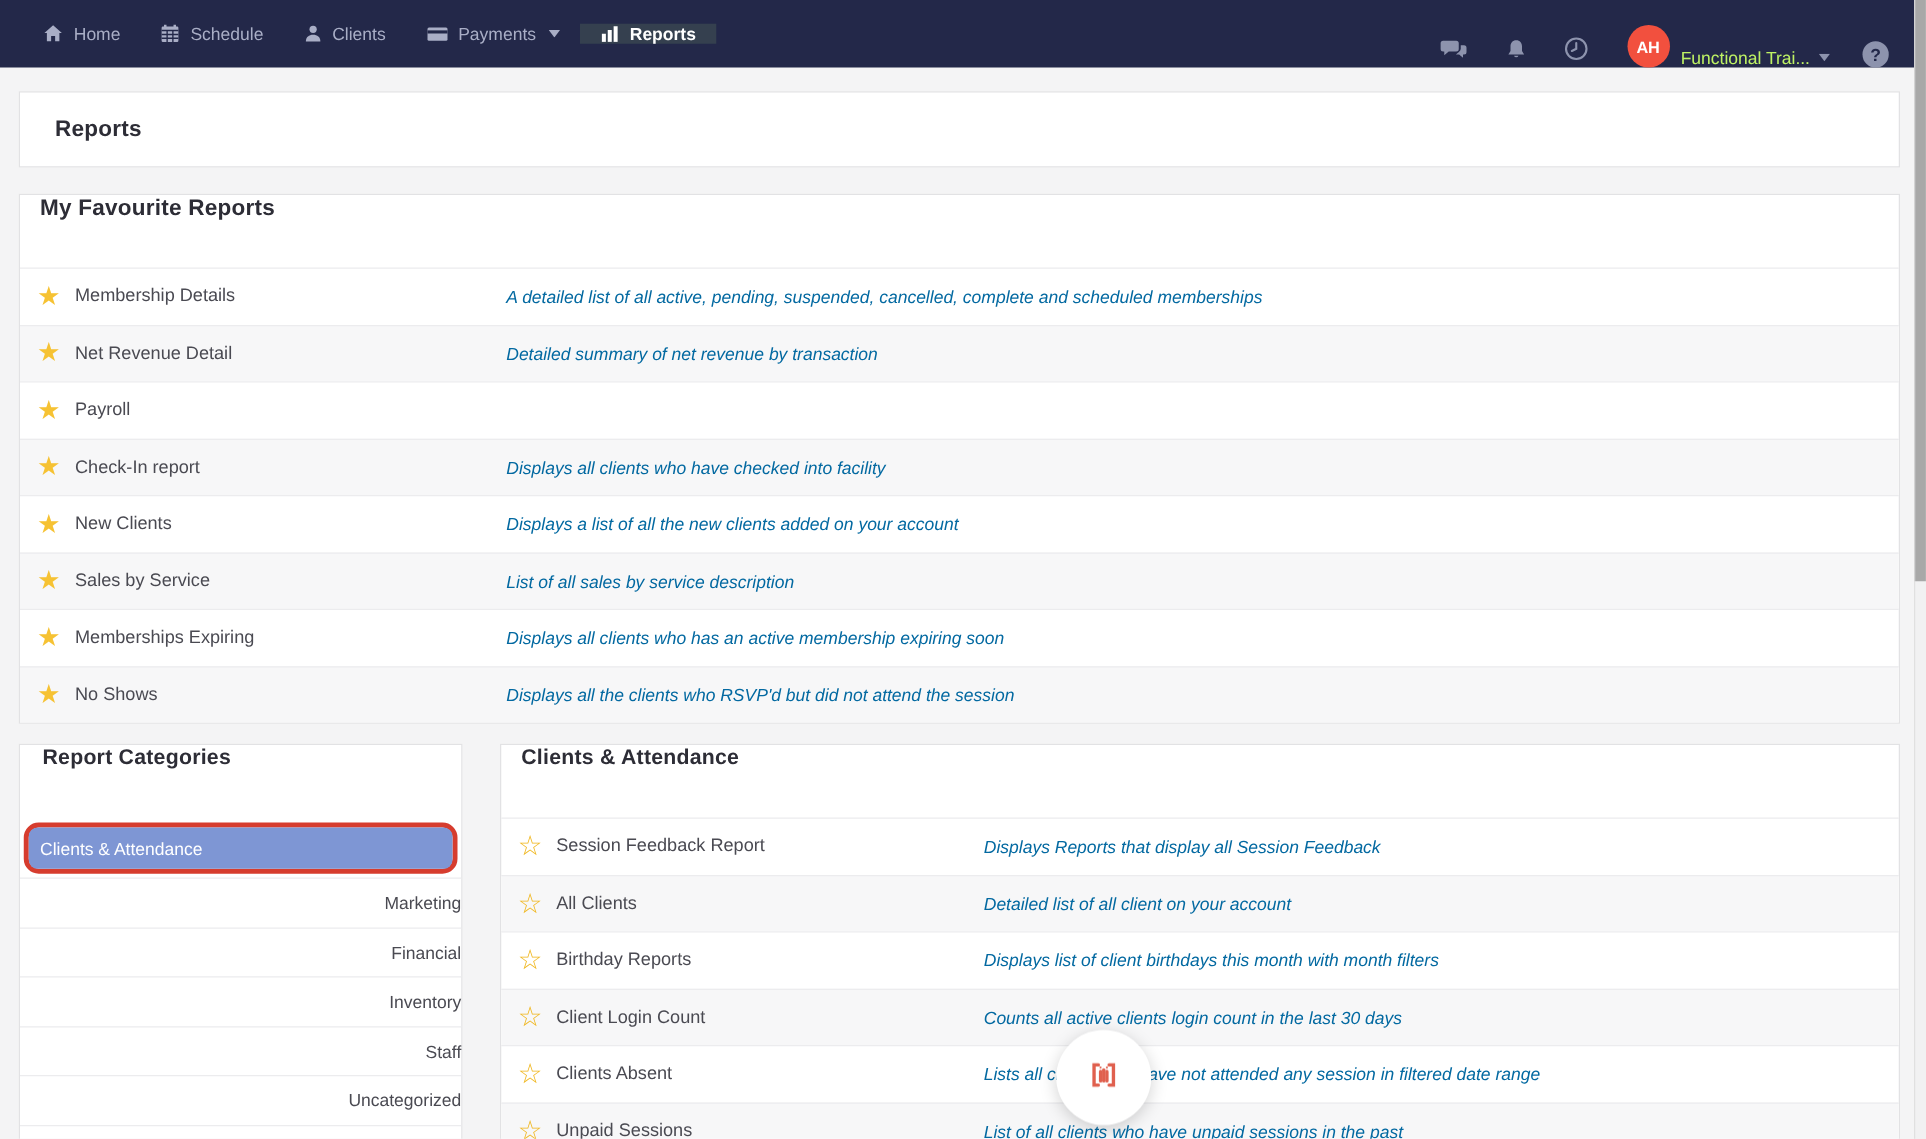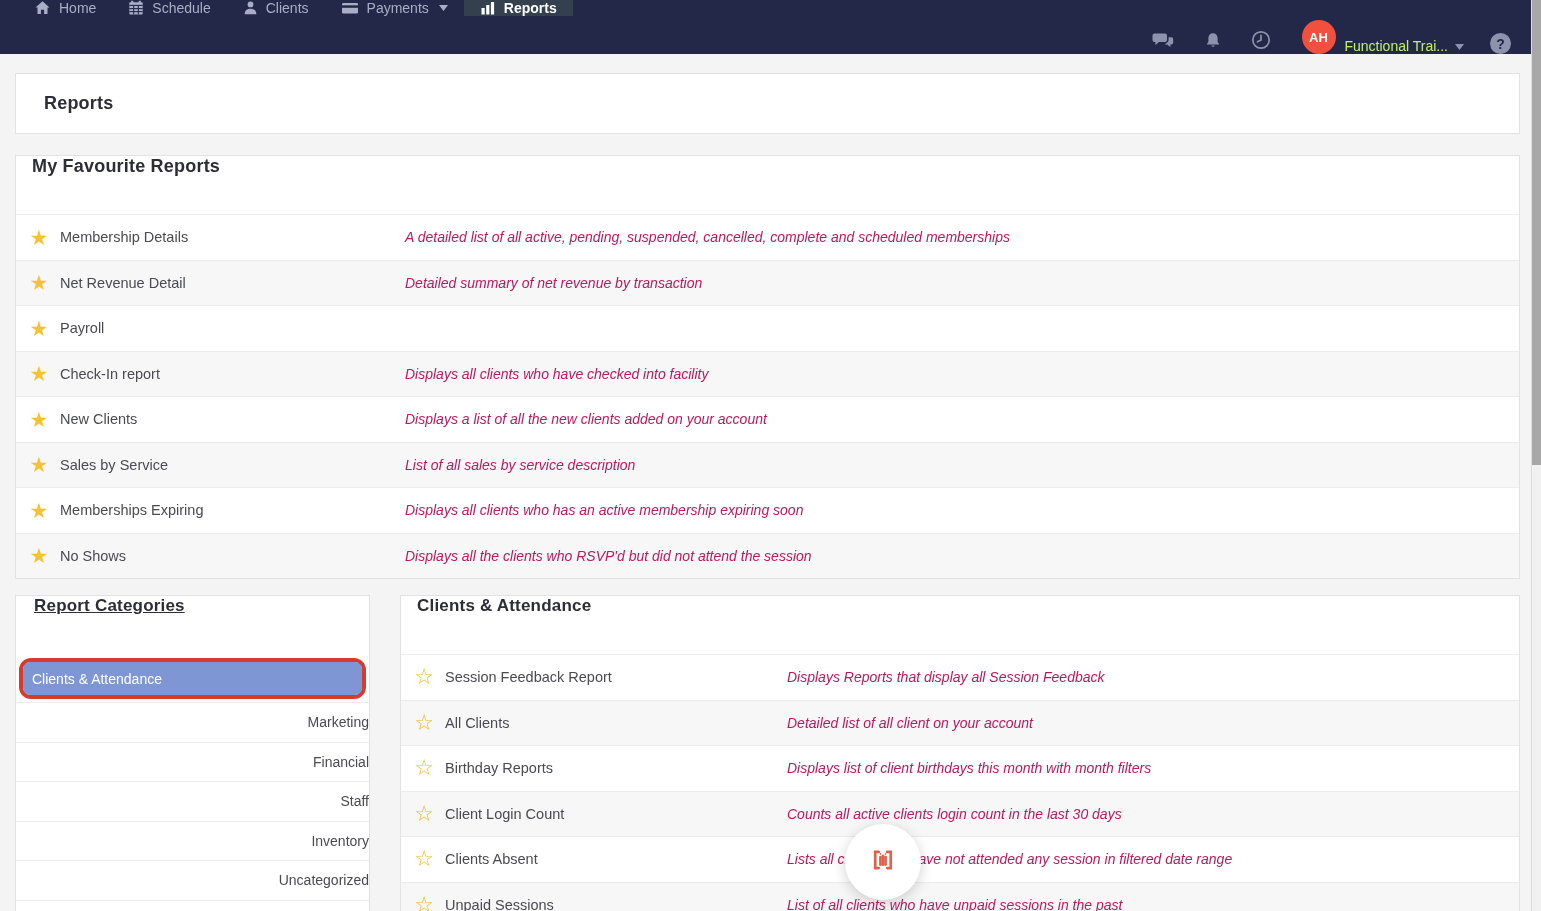--- a/index.html
+++ b/index.html
@@ -12,21 +12,21 @@
   }
 
   
   .nav {
     height: 54px;
     background: #232849;
     display: flex;
     align-items: stretch;
     padding: 0 30px 0 18px;
   }
-  .nav-left { display: flex; align-items: flex-start; }
+  .nav-left { display: flex; align-items: center; }
   .nav-item {
     display: flex; align-items: center; gap: 8px;
     padding: 0 16px;
     color: #a9aec6; font-size: 14px;
     cursor: pointer; white-space: nowrap;
   }
   .nav-item.active { background: #35404f; color: #ffffff; font-weight: 700; }
   .nav-item svg { display: block; flex: 0 0 auto; }
   .nav-caret { margin-left: 2px; }
 
@@ -72,21 +72,21 @@
     cursor: pointer;
   }
   .rows .frow:nth-child(even) { background: #f7f7f8; }
   .star {
     width: 22px; text-align: center;
     font-size: 21px; line-height: 1;
     color: #f6c233; cursor: pointer; flex: 0 0 auto;
   }
   .star.outline { color: #f0b822; font-size: 22px; }
   .rname { margin-left: 10px; width: 345px; font-size: 14.5px; font-weight: 400; color: #4a4a52; flex: 0 0 auto; }
-  .rdesc { font-size: 14px; font-style: italic; color: #be185d; }
+  .rdesc { font-size: 14px; font-style: italic; color: #0369a1; }
   .rep-panel .rname { width: 342px; }
 
   
   .bottom { display: flex; gap: 30px; align-items: flex-start; margin-top: 16px; }
   .cat-panel { width: 355px; flex: 0 0 auto; }
   .rep-panel { flex: 1; }
 
   .crow {
     height: 39.5px;
     display: flex; align-items: center;
@@ -288,39 +288,39 @@
         <span class="rname">No Shows</span>
         <span class="rdesc">Displays all the clients who RSVP'd but did not attend the session</span>
       </div>
     </div>
   </div>
 
   <div class="bottom">
 
     <div class="card cat-panel">
       <div class="panel-header inset">
-        <span class="card-title" style="font-size:17px;text-decoration:underline;">Report Categories</span>
+        <span class="card-title" style="font-size:17px;">Report Categories</span>
       </div>
       <div>
         <div class="selected-wrap">
           <div class="selected-inner">
             <span>Clients &amp; Attendance</span>
           </div>
         </div>
         <div class="crow">
           <span>Marketing</span>
         </div>
         <div class="crow">
           <span>Financial</span>
         </div>
         <div class="crow">
+          <span>Inventory</span>
+        </div>
+        <div class="crow">
           <span>Staff</span>
-        </div>
-        <div class="crow">
-          <span>Inventory</span>
         </div>
         <div class="crow">
           <span>Uncategorized</span>
         </div>
         <div class="crow partial"></div>
       </div>
     </div>
 
     <div class="card rep-panel">
       <div class="panel-header">

